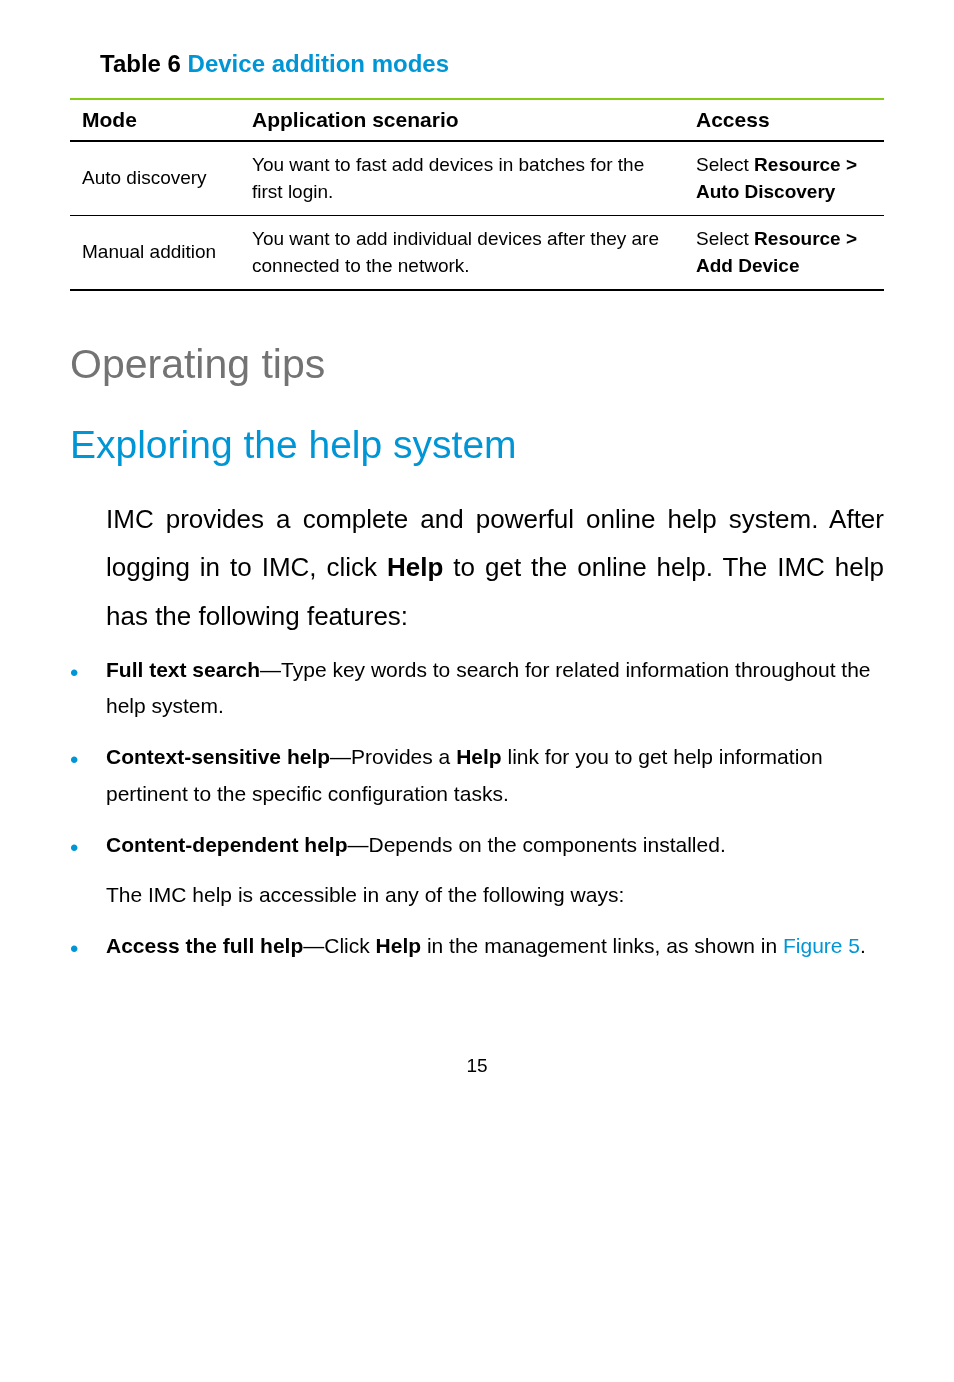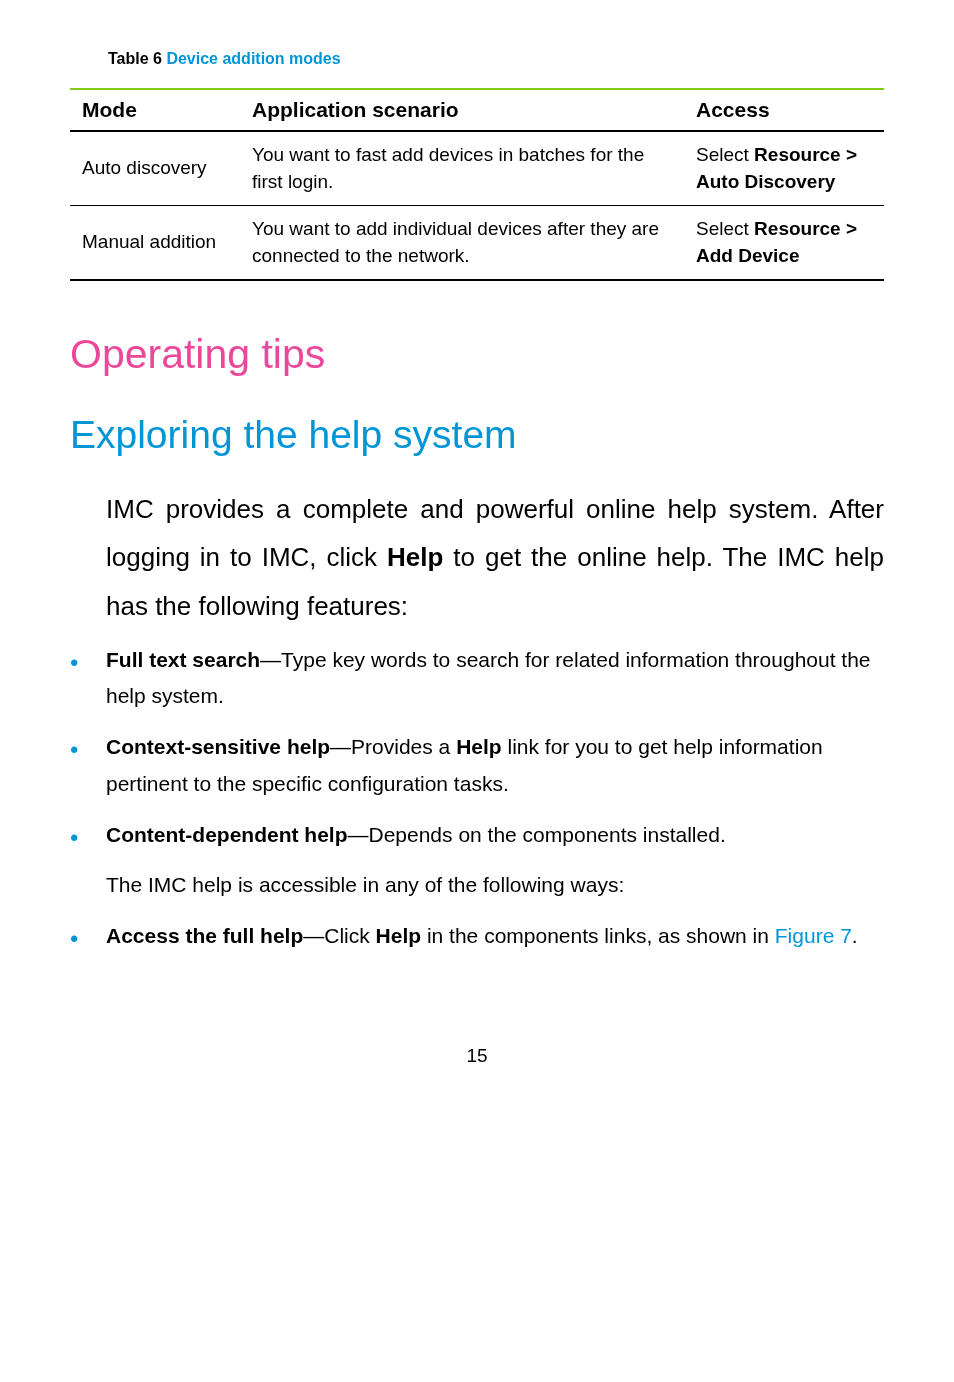--- a/index.html
+++ b/index.html
@@ -11,23 +11,23 @@
       font-family: Arial, Helvetica, sans-serif;
       background: #fff;
       color: #000;
       width: 954px;
       margin: 0 auto;
       padding: 50px 70px 60px 70px;
     }
     .table-caption {
       color: #0096d6;
       font-weight: bold;
-      font-size: 16px;
+      font-size: 24px;
       margin-bottom: 20px;
-      margin-left: 38px;
+      margin-left: 30px;
     }
     .table-caption .label {
       color: #000;
     }
     table {
       width: 100%;
       border-collapse: collapse;
       margin-bottom: 50px;
     }
     th {
@@ -51,21 +51,21 @@
     th.col-mode, td.col-mode {
       width: 170px;
     }
     th.col-entry, td.col-entry {
       width: 200px;
     }
     .bold {
       font-weight: bold;
     }
     h1 {
-      color: #ec4899;
+      color: #737373;
       font-size: 41px;
       font-weight: normal;
       margin-bottom: 35px;
     }
     h2 {
       color: #0096d6;
       font-size: 39px;
       font-weight: normal;
       margin-bottom: 28px;
     }
@@ -150,16 +150,16 @@
 
 <ul>
   <li><span class="bold">Full text search</span><span>—Type key words to search for related information throughout the help system.</span></li>
   <li><span class="bold">Context-sensitive help</span><span>—Provides a </span><span class="bold">Help</span><span> link for you to get help information pertinent to the specific configuration tasks.</span></li>
   <li><span class="bold">Content-dependent help</span><span>—Depends on the components installed.</span></li>
 </ul>
 
 <p class="indent-text">The IMC help is accessible in any of the following ways:</p>
 
 <ul>
-  <li><span class="bold">Access the full help</span><span>—Click </span><span class="bold">Help</span><span> in the components links, as shown in </span><span class="link-text">Figure 7</span><span>.</span></li>
+  <li><span class="bold">Access the full help</span><span>—Click </span><span class="bold">Help</span><span> in the management links, as shown in </span><span class="link-text">Figure 5</span><span>.</span></li>
 </ul>
 
 <div class="page-num">15</div>
 
 </body></html>

